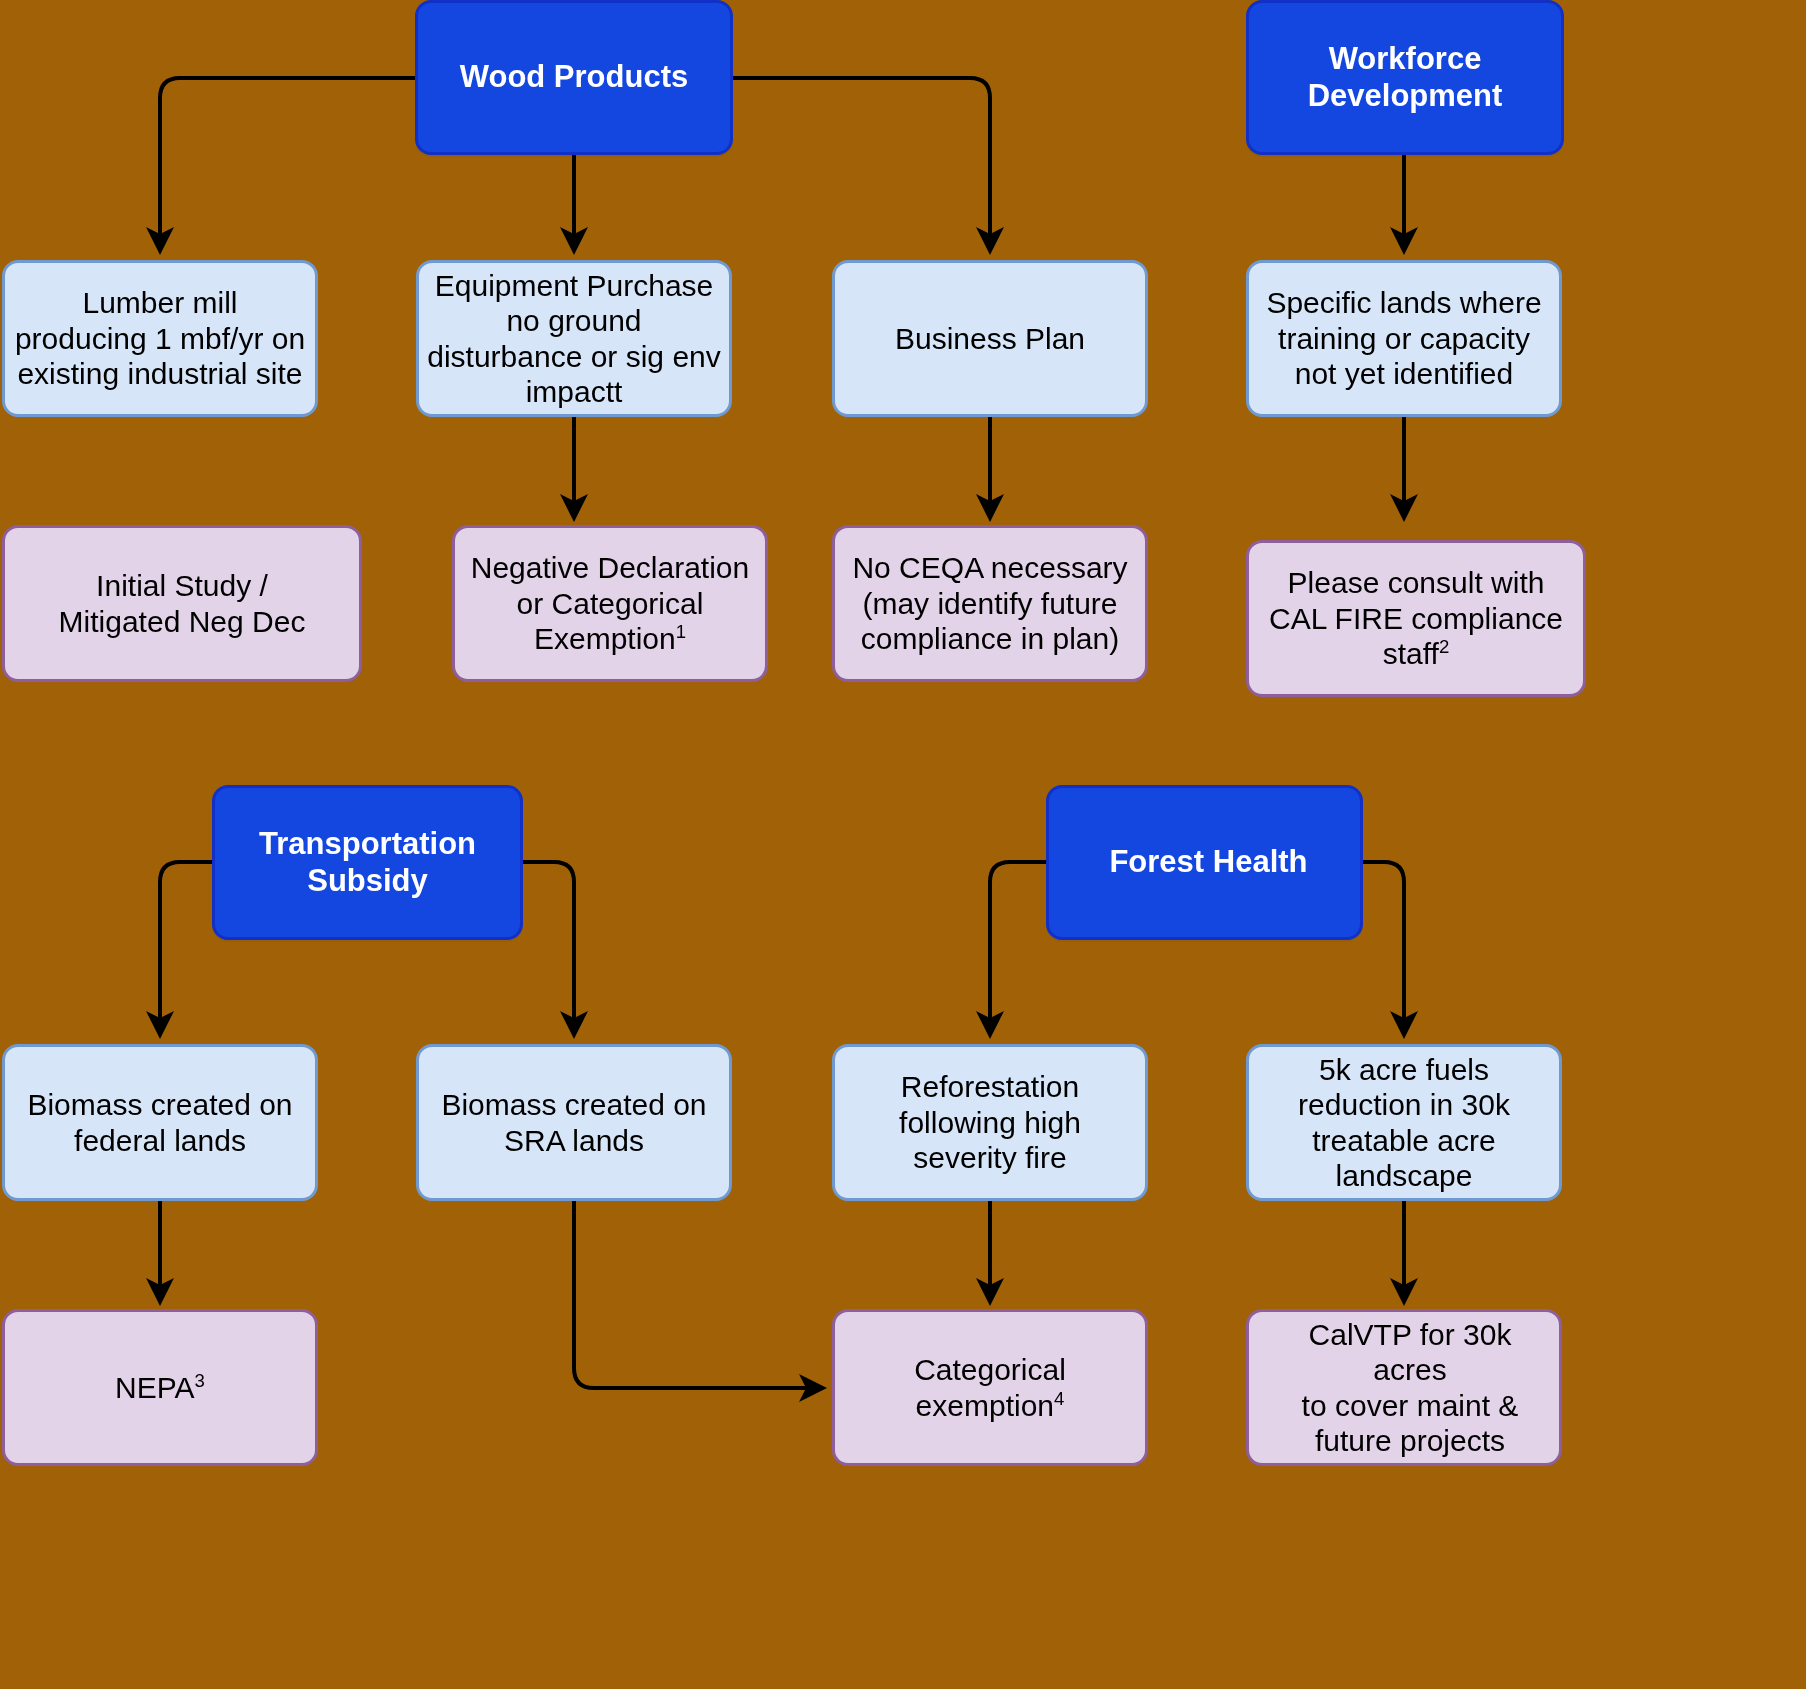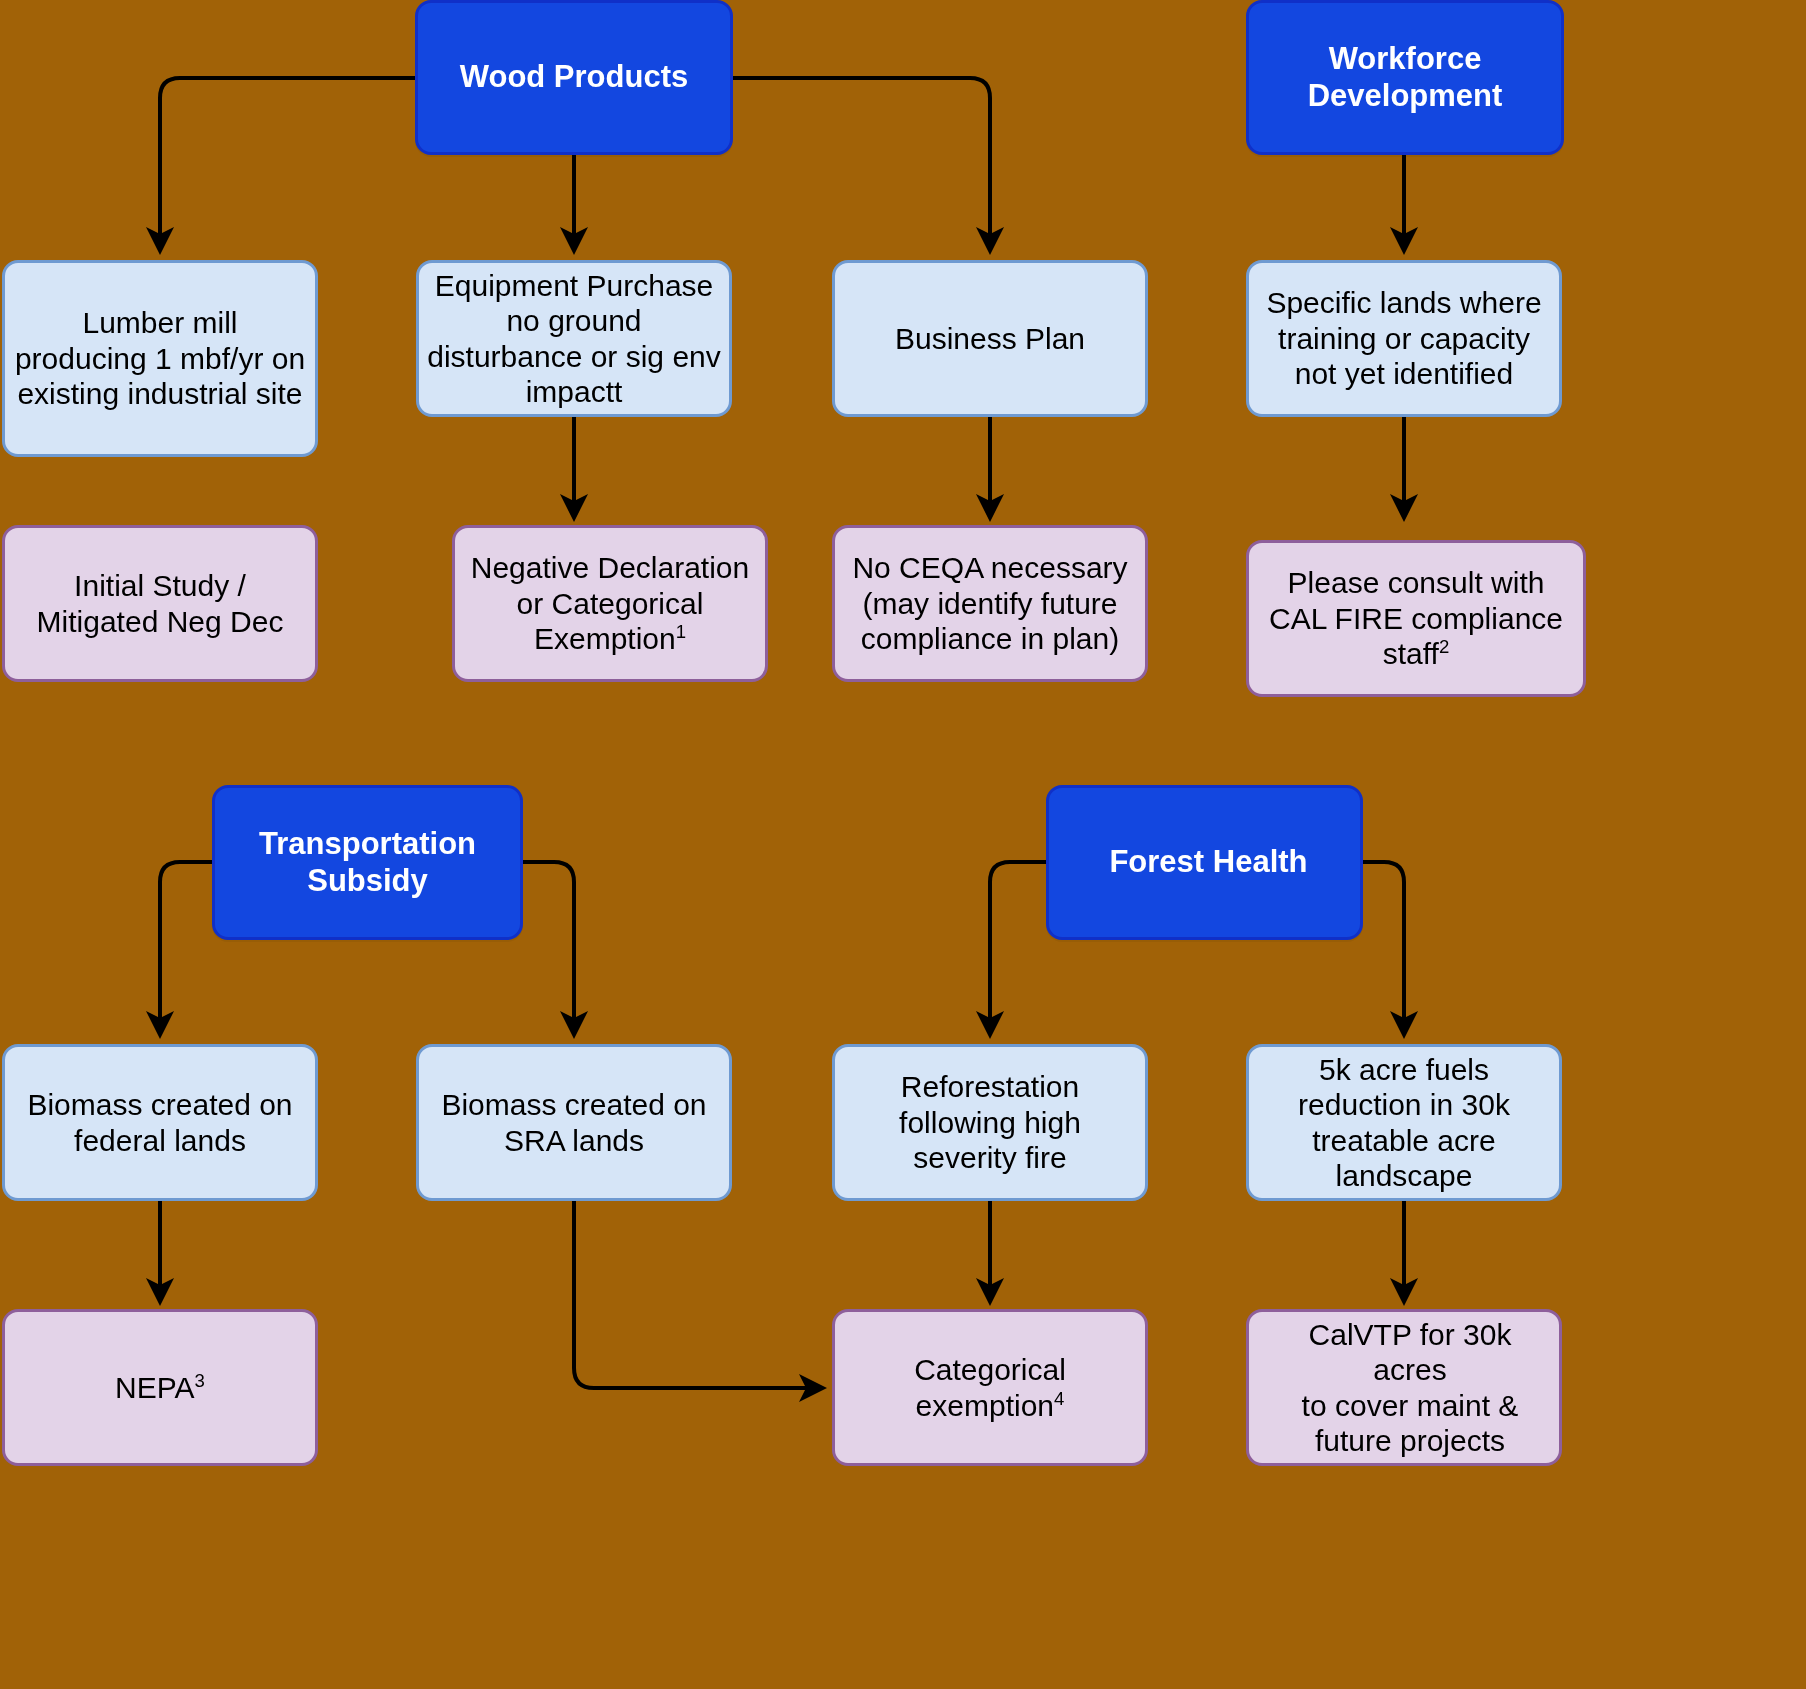--- a/index.html
+++ b/index.html
@@ -109,38 +109,38 @@
 
     <path d="M 990 1201 L 990 1299" fill="none" stroke="#000000" stroke-width="4" marker-end="url(#arrow)"></path>
 
     <path d="M 1404 1201 L 1404 1299" fill="none" stroke="#000000" stroke-width="4" marker-end="url(#arrow)"></path>
   </svg>
 
   <div class="node header" style="left:415px; top:0px; width:318px; height:155px;">
     <span class="node-label">Wood Products</span>
   </div>
 
-  <div class="node step" style="left:2px; top:260px; width:316px; height:197px;justify-content:center;">
+  <div class="node step" style="left:2px; top:260px; width:316px; height:157px;justify-content:center;">
     <span class="node-label">Lumber mill
 producing 1 mbf/yr on
 existing industrial site</span>
   </div>
 
   <div class="node step" style="left:416px; top:260px; width:316px; height:157px;">
     <span class="node-label">Equipment Purchase
 no ground
 disturbance or sig env
 impactt</span>
   </div>
 
   <div class="node step" style="left:832px; top:260px; width:316px; height:157px;">
     <span class="node-label">Business Plan</span>
   </div>
 
-  <div class="node outcome" style="left:2px; top:525px; width:316px; height:157px;">
+  <div class="node outcome" style="left:2px; top:525px; width:360px; height:157px;">
     <span class="node-label">Initial Study /
 Mitigated Neg Dec</span>
   </div>
 
   <div class="node outcome" style="left:416px; top:525px; width:316px; height:157px;margin-left:36px;">
     <span class="node-label"><span>Negative Declaration
 or Categorical
 Exemption</span><sup>1</sup></span>
   </div>
 

